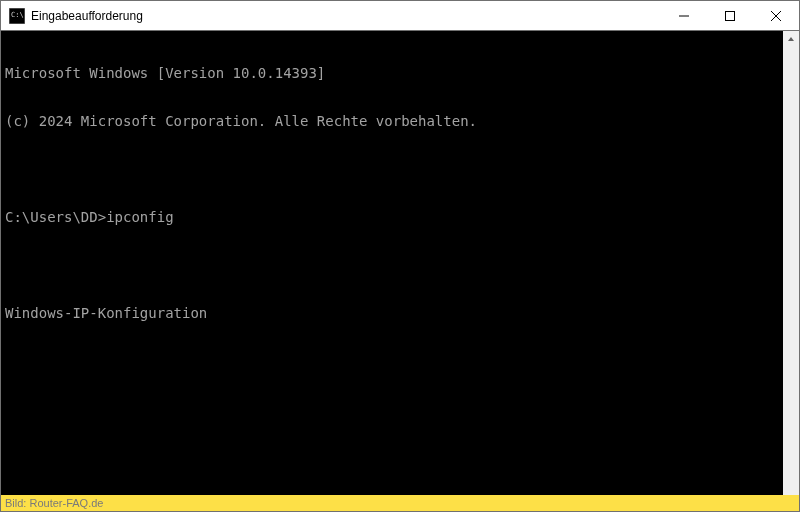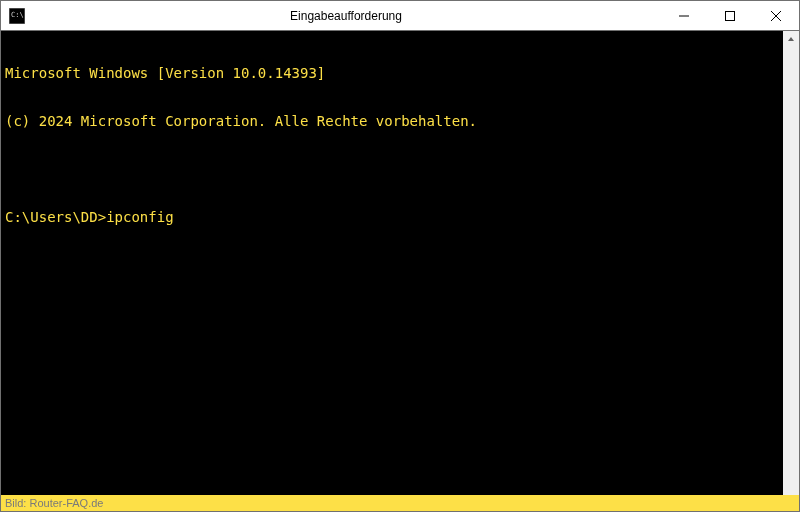--- a/index.html
+++ b/index.html
@@ -33,39 +33,38 @@
     margin-right: 6px;
     display: inline-flex;
     align-items: center;
     justify-content: center;
   }
   .title-icon svg { display: block; }
   .title-text {
     font-size: 12px;
     color: #000;
     flex: 1;
-    text-align: center;
   }
   .win-controls {
     display: flex;
     height: 100%;
   }
   .win-btn {
     width: 46px;
     height: 100%;
     display: flex;
     align-items: center;
     justify-content: center;
     color: #000;
   }
   .win-btn svg { display: block; }
   .terminal {
     flex: 1;
     background: #000;
-    color: #fde047;
+    color: #a3a3a3;
     font-family: Consolas, "Lucida Console", monospace;
     font-size: 14px;
     line-height: 16px;
     padding: 2px 4px 2px 4px;
     white-space: pre;
     overflow: hidden;
     position: relative;
   }
   .scrollbar {
     position: absolute;
@@ -135,20 +134,21 @@
       </div>
     </div>
   </div>
 
   <div class="terminal">
     <div class="line">Microsoft Windows [Version 10.0.14393]</div>
     <div class="line">(c) 2024 Microsoft Corporation. Alle Rechte vorbehalten.</div>
     <div class="line"></div>
     <div class="line">C:\Users\DD&gt;ipconfig</div>
     <div class="line"></div>
+    <div class="line">Windows-IP-Konfiguration</div>
     <div class="line"></div>
     <div class="line"></div>
     <div class="line"></div>
     
     
     
     
     
     
   </div>

